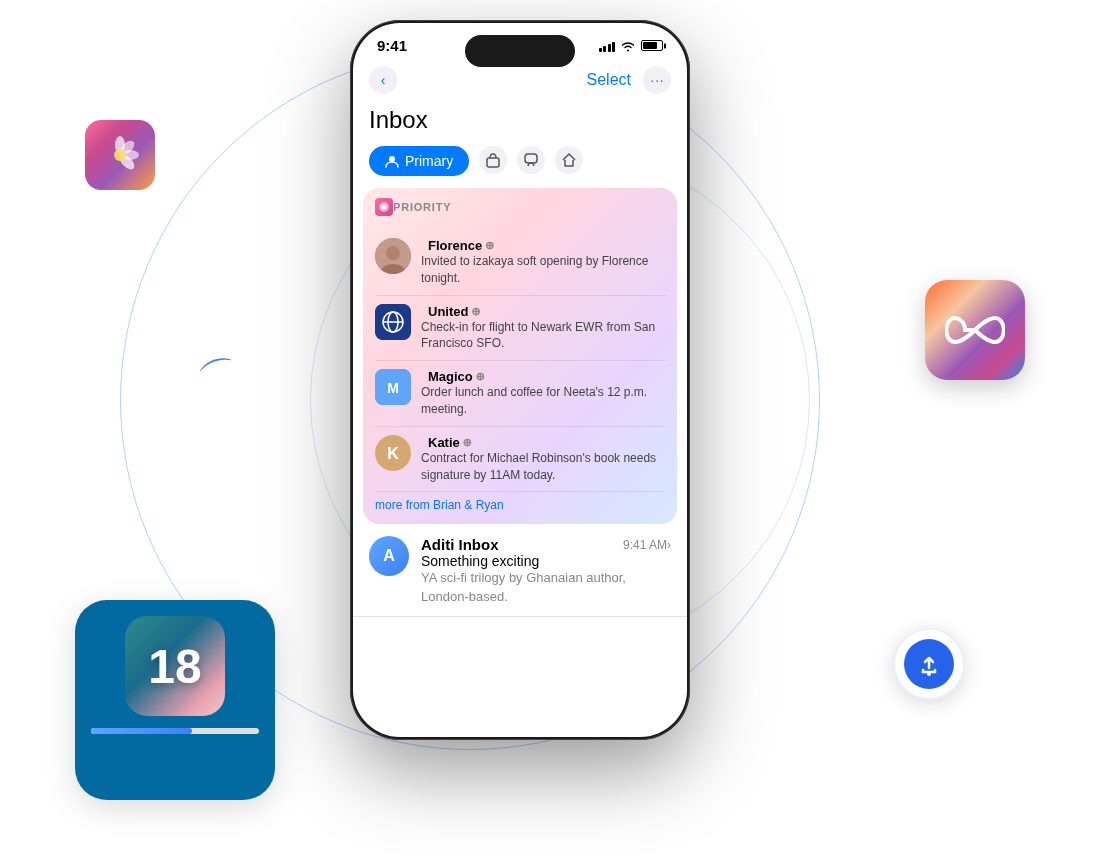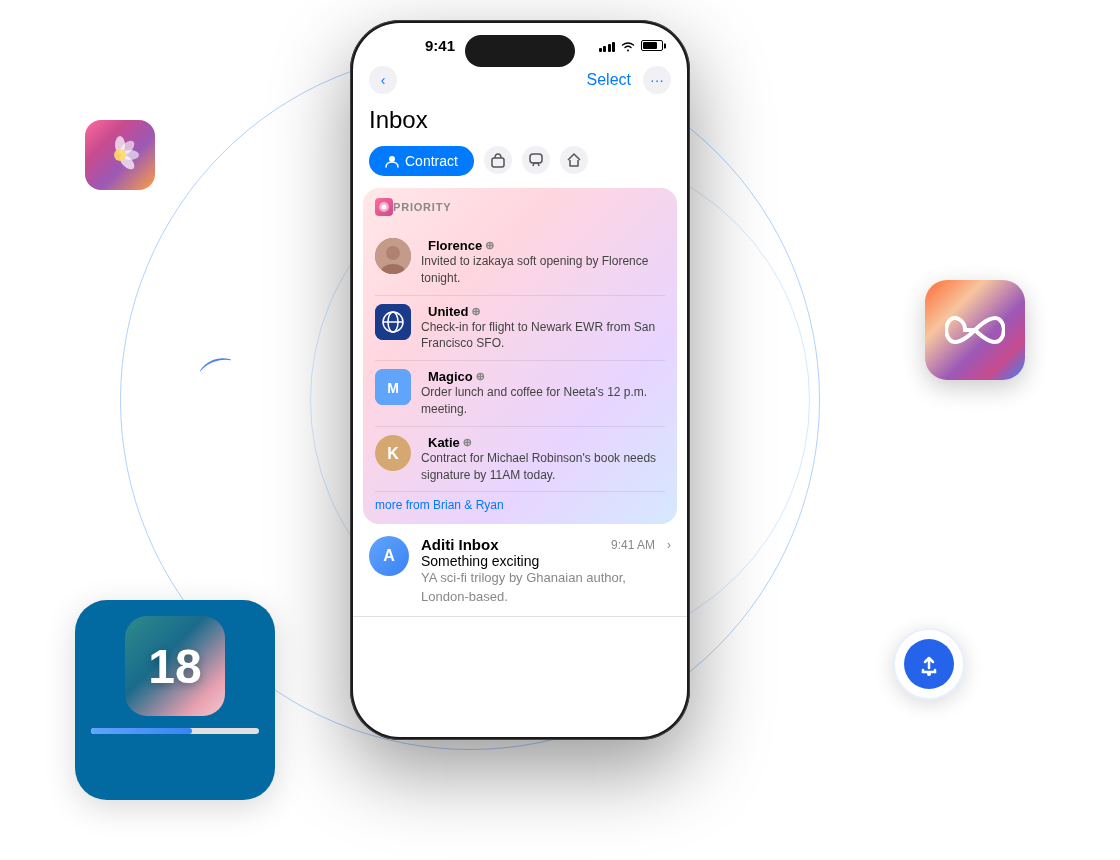--- a/index.html
+++ b/index.html
@@ -87,21 +87,20 @@
       align-items: center;
       padding: 14px 24px 8px;
       position: relative;
       z-index: 5;
     }
 
     .status-time {
       font-size: 15px;
       font-weight: 600;
       color: #000;
-      margin-left: 48px;
     }
 
     .status-icons {
       display: flex;
       align-items: center;
       gap: 5px;
     }
 
     .signal-bars {
       display: flex;
@@ -359,21 +358,21 @@
       font-size: 15px;
       font-weight: 600;
       color: #000;
     }
 
     .email-time {
       font-size: 12px;
       color: #888;
       display: flex;
       align-items: center;
-      gap: 12px;
+      gap: 0;
     }
 
     .email-subject {
       font-size: 14px;
       font-weight: 500;
       color: #000;
     }
 
     .email-body {
       font-size: 13px;
@@ -627,21 +626,21 @@
       </div>
 
       <div class="inbox-title">Inbox</div>
 
       <div class="category-tabs">
         <div class="tab-primary">
           <svg width="14" height="14" viewBox="0 0 14 14" fill="none">
             <circle cx="7" cy="5" r="3" fill="white"></circle>
             <path d="M1 13 C1 10 3.5 8 7 8 C10.5 8 13 10 13 13" stroke="white" stroke-width="1.5" fill="none" stroke-linecap="round"></path>
           </svg>
-          <span>Contract</span>
+          <span>Primary</span>
         </div>
         <div class="tab-icon">
           <svg width="16" height="16" viewBox="0 0 16 16" fill="none">
             <rect x="2" y="6" width="12" height="9" rx="2" stroke="#555" stroke-width="1.5" fill="none"></rect>
             <path d="M5 6 C5 3.5 6.5 2 8 2 C9.5 2 11 3.5 11 6" stroke="#555" stroke-width="1.5" fill="none"></path>
           </svg>
         </div>
         <div class="tab-icon">
           <svg width="16" height="16" viewBox="0 0 16 16" fill="none">
             <rect x="2" y="2" width="12" height="9" rx="3" stroke="#555" stroke-width="1.5" fill="none"></rect>

